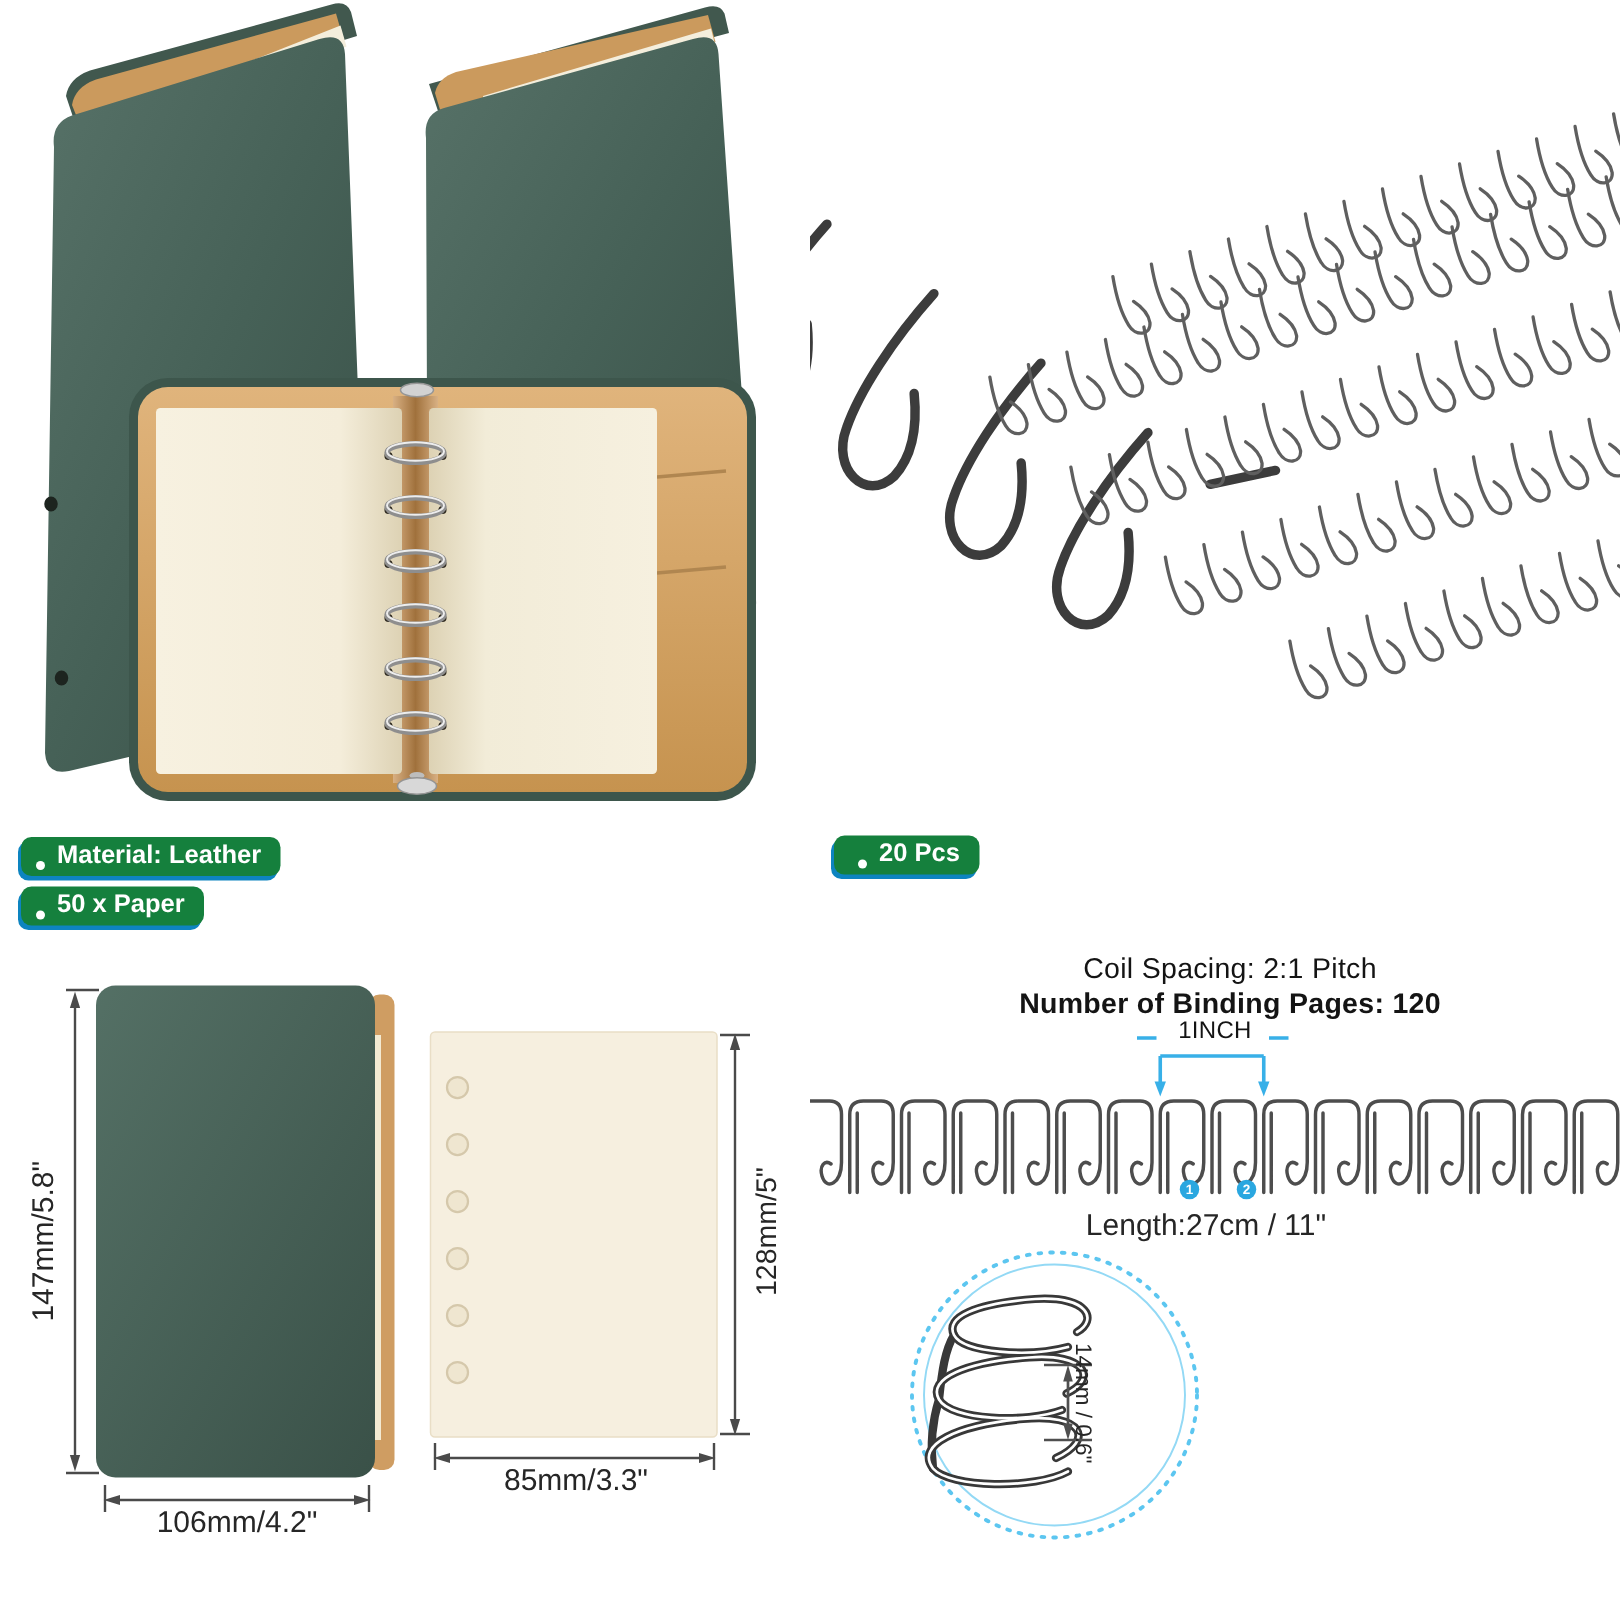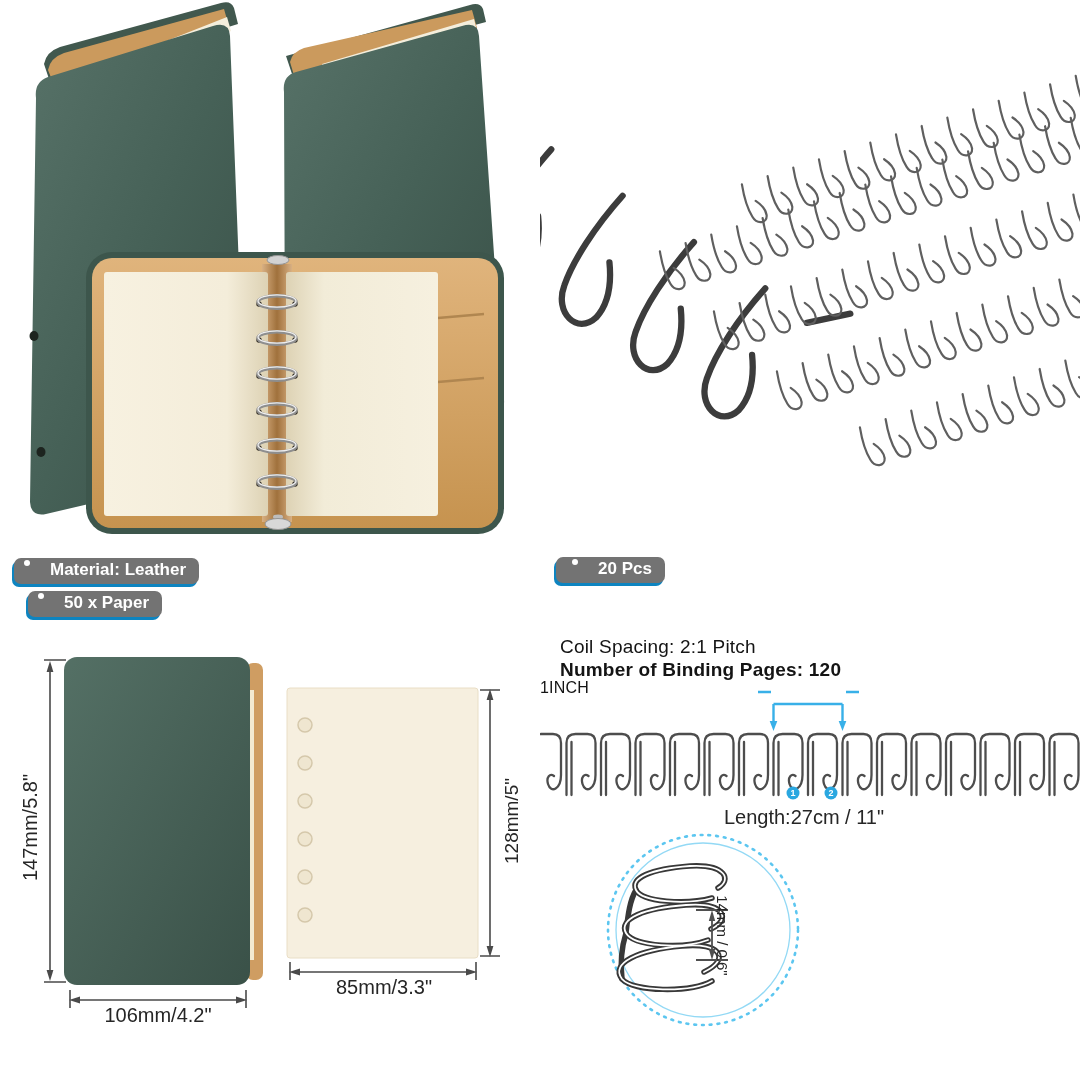--- a/index.html
+++ b/index.html
@@ -1,25 +1,25 @@
 <!DOCTYPE html>
 <html><head>
 <meta charset="utf-8">
 <style>
   html,body{margin:0;padding:0;background:#fff;}
   .canvas{position:relative;width:1080px;height:1080px;background:#ffffff;overflow:hidden;
           font-family:"Liberation Sans",sans-serif;}
   svg{position:absolute;display:block;}
-  .pill{position:absolute;display:inline-flex;align-items:flex-start;gap:20px;
-        background:#737373;color:#fff;font-size:17px;font-weight:bold;
+  .pill{position:absolute;display:inline-flex;align-items:flex-end;gap:8px;
+        background:#15803d;color:#fff;font-size:17px;font-weight:bold;
         padding:2px 13px 4px 10px;border-radius:7px;box-shadow:-2px 3px 0 #0d84c0;
         white-space:nowrap;}
   .pill .dot{width:6px;height:6px;border-radius:50%;background:#fff;overflow:hidden;
         color:transparent;flex:0 0 auto;}
-  .spec{position:absolute;color:#141414;font-size:19px;text-align:left;letter-spacing:.2px;}
+  .spec{position:absolute;color:#141414;font-size:19px;text-align:center;letter-spacing:.2px;}
   .dim{position:absolute;color:#262626;font-size:20px;text-align:center;white-space:nowrap;}
   .small{font-size:16px;}
   .rotL{transform:rotate(-90deg);}
   .rotR{transform:rotate(90deg);}
 </style>
 </head>
 <body>
 
 <div class="canvas">
 
@@ -208,21 +208,21 @@
           <use href="#tooth" x="324"></use>
           <use href="#tooth" x="351"></use>
         </g>
       </g>
   </svg>
 
   <div class="pill" style="left:14px;top:558px;">
     <span class="dot">•</span>
     <span>Material: Leather</span>
   </div>
-  <div class="pill" style="left:28px;top:591px;">
+  <div class="pill" style="left:14px;top:591px;">
     <span class="dot">•</span>
     <span>50 x Paper</span>
   </div>
   <div class="pill" style="left:556px;top:557px;padding-left:16px;">
     <span class="dot">•</span>
     <span>20 Pcs</span>
   </div>
 
   <svg width="540" height="450" viewBox="0 0 540 450" style="left:0;top:630px;">
     <defs>

